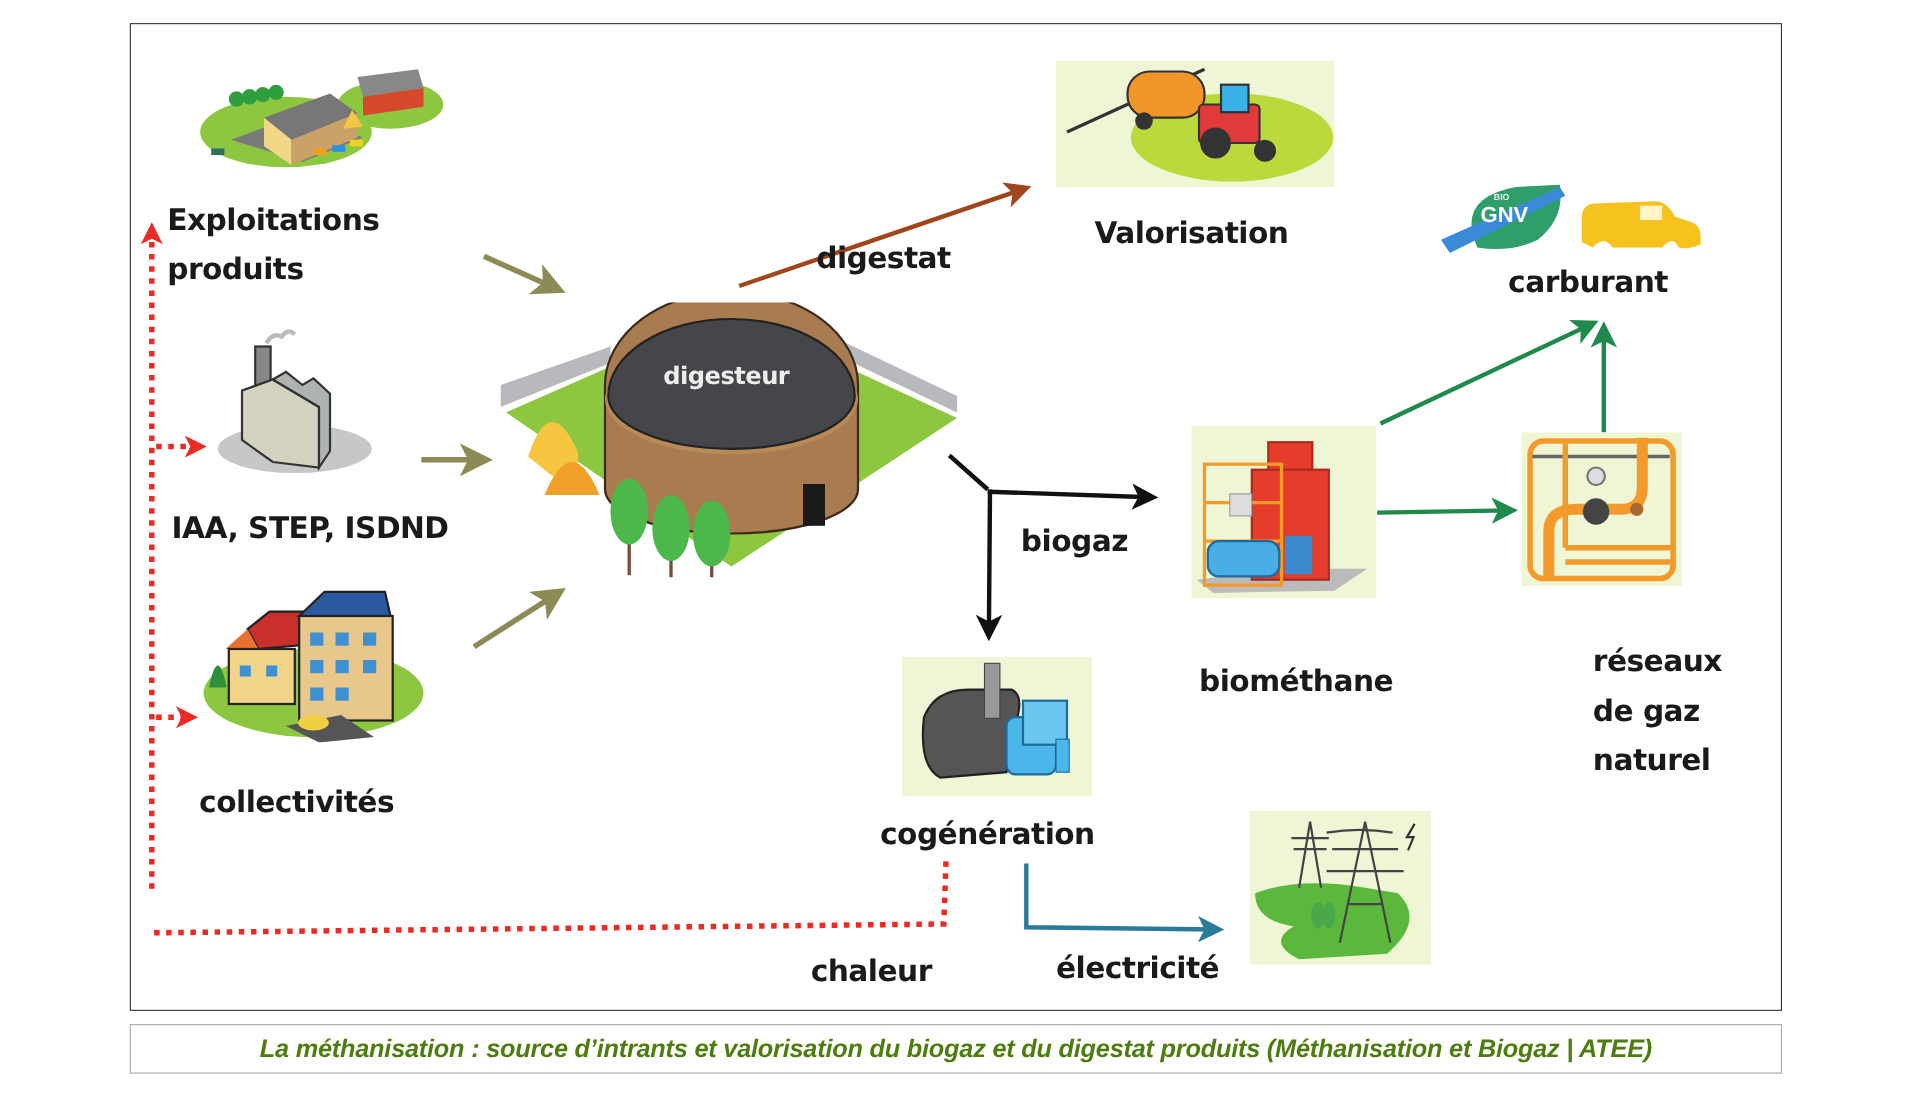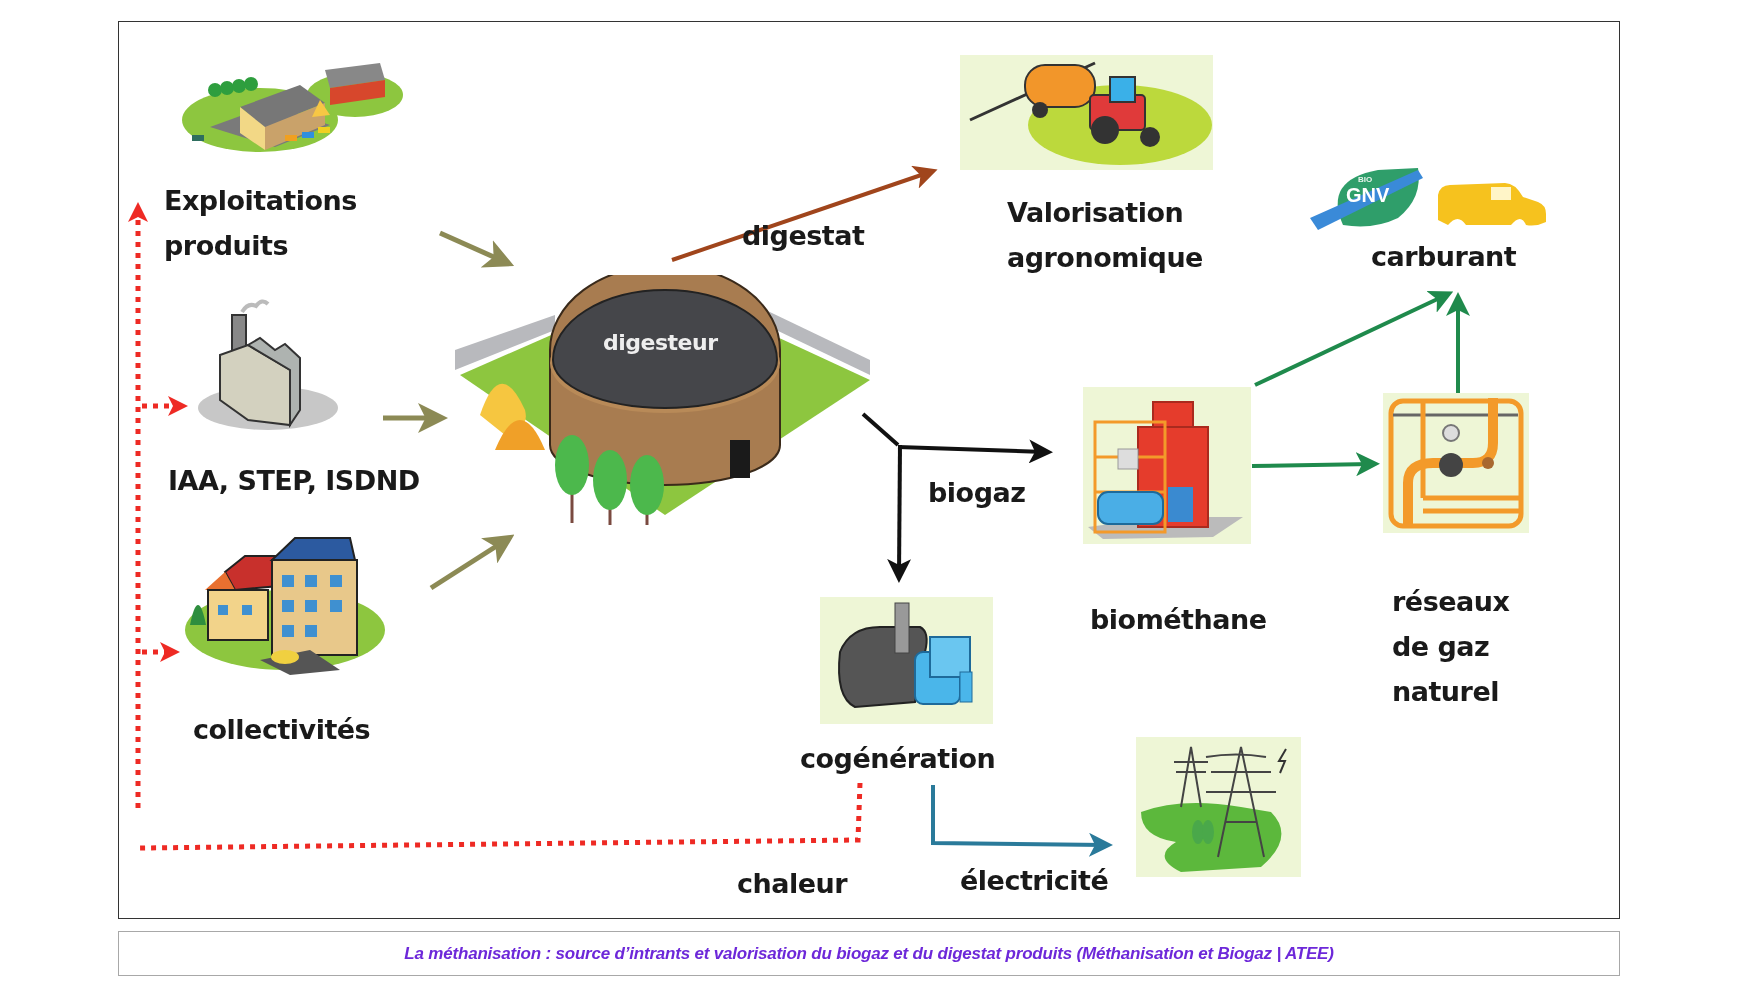--- a/index.html
+++ b/index.html
@@ -4,24 +4,24 @@
 <style>
   html, body { margin: 0; padding: 0; background: #ffffff; }
   body { width: 1740px; height: 1000px; position: relative; overflow: hidden;
          font-family: "Liberation Sans", "DejaVu Sans", sans-serif; }
   .frame { position: absolute; left: 118px; top: 21px; width: 1502px; height: 898px;
            border: 1.5px solid #333; box-sizing: border-box; }
   .caption-box { position: absolute; left: 118px; top: 931px; width: 1502px; height: 45px;
                  border: 1px solid #a8a8a8; box-sizing: border-box;
                  display: flex; align-items: center; justify-content: center; }
   .caption { font-family: "Liberation Sans", sans-serif; font-style: italic; font-weight: bold;
-             font-size: 17px; color: #6d28d9; letter-spacing: -0.2px; }
+             font-size: 23px; color: #4d7c0f; letter-spacing: -0.2px; }
   .lbl { position: absolute; font-family: "DejaVu Sans", sans-serif; font-weight: bold;
          font-size: 27px; color: #1a1a1a; line-height: 45px; white-space: nowrap; letter-spacing: -0.5px; }
-  .lbl span { display: block; margin-left: 12px; }
+  .lbl span { display: block; }
   svg.canvas { position: absolute; left: 0; top: 0; }
   .illus { position: absolute; }
 </style>
 </head>
 <body>
 
 <div class="frame"></div>
 
 <svg class="canvas" width="1740" height="1000">
   <defs>
@@ -160,21 +160,20 @@
   <line x1="10" y1="65" x2="135" y2="8" stroke="#333" stroke-width="3"></line>
   <rect x="65" y="10" width="70" height="42" rx="20" fill="#f2962a" stroke="#333" stroke-width="2"></rect>
   <circle cx="80" cy="55" r="8" fill="#333"></circle>
   <rect x="130" y="40" width="55" height="35" rx="4" fill="#e03a3a" stroke="#333" stroke-width="2"></rect>
   <rect x="150" y="22" width="25" height="25" fill="#3ab0e8" stroke="#333" stroke-width="2"></rect>
   <circle cx="145" cy="75" r="14" fill="#333"></circle>
   <circle cx="190" cy="82" r="10" fill="#333"></circle>
 </svg>
 <div class="lbl" style="left:995px;top:190px">
   <span>Valorisation</span>
-  <span>agronomique</span>
 </div>
 
 <svg class="illus" style="left:1308px;top:160px" width="250" height="75" viewBox="0 0 250 75">
   <path d="M35,65 q-20,-45 35,-55 l40,-2 q5,30 -20,50 q-25,12 -55,7 z" fill="#2f9e6a"></path>
   <polygon points="2,58 110,10 115,18 10,70" fill="#3a8ad8"></polygon>
   <text x="50" y="22" fill="#e8f4ec" font-size="8" font-family="Liberation Sans, sans-serif" font-weight="bold">BIO</text>
   <text x="38" y="42" fill="#ffffff" font-size="20" font-family="Liberation Sans, sans-serif" font-weight="bold">GNV</text>
   <path d="M130,60 l0,-25 q2,-10 12,-10 l55,-2 q10,0 18,14 l15,5 q8,3 8,12 l0,8 q-10,5 -20,3 q-5,-12 -15,0 l-45,0 q-8,-12 -18,0 z" fill="#f6c21e"></path>
   <rect x="183" y="27" width="20" height="13" fill="#fff5c8"></rect>
 </svg>
@@ -201,21 +200,21 @@
   <rect x="8" y="8" width="130" height="125" rx="12" fill="none" stroke="#f39a2a" stroke-width="5"></rect>
   <line x1="10" y1="22" x2="135" y2="22" stroke="#666" stroke-width="3"></line>
   <path d="M25,135 l0,-45 q0,-20 25,-20 l40,0 q20,0 20,-20 l0,-45" stroke="#f39a2a" stroke-width="10" fill="none"></path>
   <line x1="40" y1="10" x2="40" y2="105" stroke="#f39a2a" stroke-width="5"></line>
   <line x1="40" y1="105" x2="140" y2="105" stroke="#f39a2a" stroke-width="5"></line>
   <line x1="40" y1="118" x2="140" y2="118" stroke="#f39a2a" stroke-width="5"></line>
   <circle cx="68" cy="72" r="12" fill="#444"></circle>
   <circle cx="68" cy="40" r="8" fill="#ddd" stroke="#777" stroke-width="2"></circle>
   <circle cx="105" cy="70" r="6" fill="#a86830"></circle>
 </svg>
-<div class="lbl" style="left:1380px;top:579px">
+<div class="lbl" style="left:1448px;top:579px">
   <span>réseaux</span>
   <span>de gaz</span>
   <span>naturel</span>
 </div>
 
 <svg class="illus" style="left:820px;top:597px" width="173" height="127" viewBox="0 0 173 127">
   <rect width="173" height="127" fill="#eef6d6"></rect>
   <path d="M20,55 q10,-25 40,-25 l40,0 q10,5 5,25 l-10,50 l-60,5 q-20,-10 -15,-55 z" fill="#555" stroke="#222" stroke-width="2"></path>
   <rect x="75" y="6" width="14" height="50" fill="#999" stroke="#444"></rect>
   <rect x="95" y="55" width="45" height="52" rx="8" fill="#4ab6ea" stroke="#1e6a9a" stroke-width="2"></rect>

